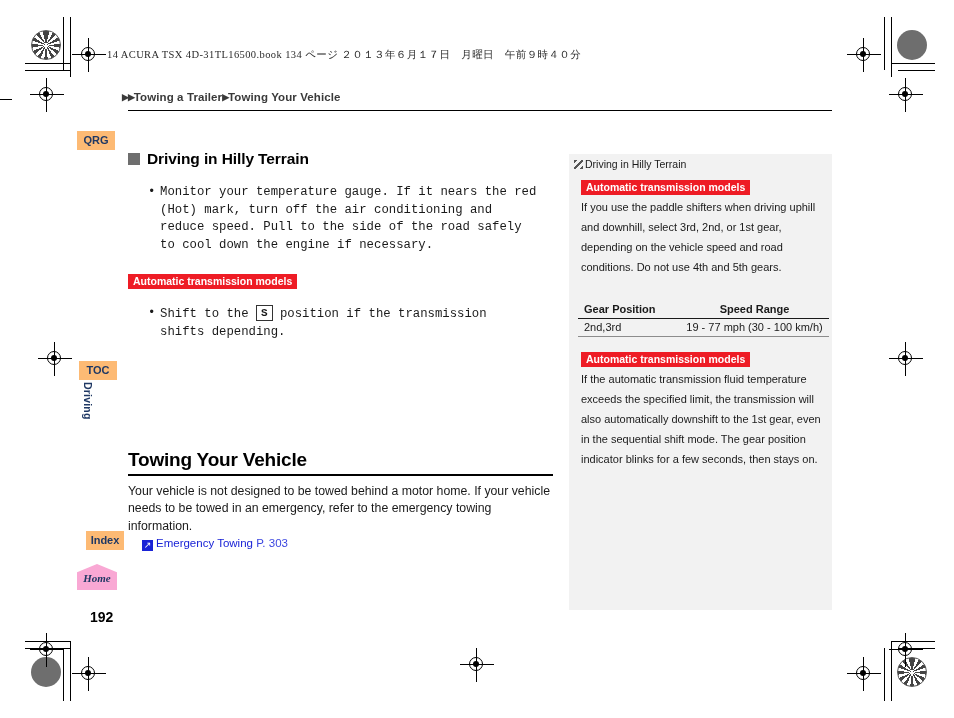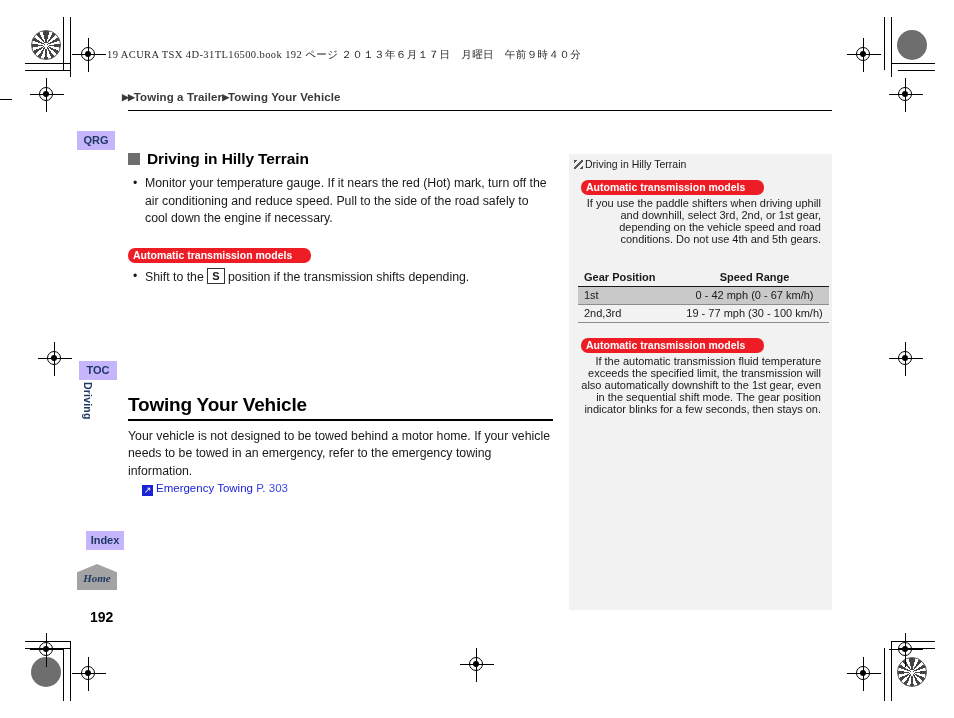--- a/index.html
+++ b/index.html
@@ -98,40 +98,40 @@
     left: 128px;
     top: 110px;
     width: 704px;
     height: 1px;
     background: #000;
   }
 
   
   .chip {
     position: absolute;
-    background: #c4b5fd;
+    background: #fdba74;
     color: #1f3864;
     font-size: 11px;
     font-weight: bold;
     text-align: center;
     line-height: 19px;
     width: 38px;
     height: 19px;
   }
   .chip-qrg  { left: 77px; top: 131px; }
   .chip-toc  { left: 79px; top: 361px; }
   .chip-index{ left: 86px; top: 531px; }
 
   .chip-home {
     position: absolute;
     left: 77px;
     top: 564px;
     width: 40px;
     height: 26px;
-    background: #a3a3a3;
+    background: #f9a8d4;
     clip-path: polygon(0% 32%, 50% 0%, 100% 32%, 100% 100%, 0% 100%);
   }
   .chip-home span {
     display: block;
     margin-top: 8px;
     text-align: center;
     font-family: "Liberation Serif", serif;
     font-style: italic;
     font-weight: bold;
     font-size: 11px;
@@ -176,47 +176,47 @@
     height: 12px;
     background: #6e6e6e;
     flex: none;
   }
   .h2-text {
     font-size: 15.5px;
     font-weight: bold;
     letter-spacing: -0.1px;
   }
   ul.bullets {
-    margin: 1px;
+    margin: 16px;
     padding-left: 16px;
     list-style: none;
+    font-family: Liberation Mono, monospace;
   }
   ul.bullets li {
     position: relative;
     font-size: 12.3px;
     line-height: 17.5px;
     color: #1a1a1a;
     margin-bottom: 2px;
   }
   ul.bullets li:before {
     content: "\2022";
     position: absolute;
     left: -12px;
     top: 0;
   }
   .redtag {
     display: inline-block;
     background: #ee1c25;
     color: #ffffff;
     font-size: 10.5px;
     font-weight: bold;
-    padding: 1px 19px 2px 5px;
+    padding: 1px 5px 2px 5px;
     line-height: 12px;
     white-space: nowrap;
-    border-radius: 7px;
   }
   .tag-row { margin: 17px 0 5px 0; }
   .gearbox {
     display: inline-block;
     border: 1px solid #333;
     padding: 0px 4px;
     font-size: 11px;
     font-weight: bold;
     line-height: 14px;
     vertical-align: 1px;
@@ -288,23 +288,22 @@
     width: 9px; height: 9px;
     background:
       linear-gradient(135deg, #555 0 20%, transparent 20% 40%, #555 40% 60%, transparent 60% 80%, #555 80% 100%);
     vertical-align: -1px;
     margin-right: 2px;
   }
   .sb-body { padding-left: 7px; padding-right: 2px; }
   .sb-tag { margin-bottom: 2px; }
   .sb-para {
     font-size: 11px;
-    line-height: 12px;
+    line-height: 20px;
     color: #1a1a1a;
-    text-align: right;
   }
   table.gear {
     border-collapse: collapse;
     width: 251px;
     margin: 24px 0 0 -3px;
     font-size: 11px;
   }
   table.gear th {
     font-weight: bold;
     padding: 2px 0 3px 0;
@@ -414,21 +413,21 @@
   <div class="crosshair" style="left:460px; top:648px;">
     <div class="h"></div>
       <div class="v"></div>
       <div class="ring"></div>
       <div class="dot"></div>
   </div>
   <div class="reg-line" style="left:0px; top:99px; width:12px; height:1px;"></div>
   <div class="reg-line" style="left:0px; top:0px; width:1px; height:0px;"></div>
 </div>
 
-<div class="filestamp">19 ACURA TSX 4D-31TL16500.book  192 ページ  ２０１３年６月１７日　月曜日　午前９時４０分</div>
+<div class="filestamp">14 ACURA TSX 4D-31TL16500.book  134 ページ  ２０１３年６月１７日　月曜日　午前９時４０分</div>
 
 <div class="breadcrumb"><span class="arrow">▶</span><span class="arrow">▶</span><span>Towing a Trailer</span><span class="arrow">▶</span><span>Towing Your Vehicle</span></div>
 <div class="header-rule"></div>
 
 <div class="chip chip-qrg">QRG</div>
 <div class="chip chip-toc">TOC</div>
 <div class="chip chip-index">Index</div>
 <div class="chip-home">
   <span>Home</span>
 </div>
@@ -477,24 +476,20 @@
     <div class="sb-para">If you use the paddle shifters when driving uphill and downhill, select 3rd, 2nd, or 1st gear, depending on the vehicle speed and road conditions. Do not use 4th and 5th gears.</div>
 
     <table class="gear">
       <thead>
         <tr>
           <th class="c1">Gear Position</th>
           <th class="c2">Speed Range</th>
         </tr>
       </thead>
       <tbody>
-        <tr class="shade">
-          <td class="c1">1st</td>
-          <td class="c2">0 - 42 mph (0 - 67 km/h)</td>
-        </tr>
         <tr>
           <td class="c1">2nd,3rd</td>
           <td class="c2">19 - 77 mph (30 - 100 km/h)</td>
         </tr>
       </tbody>
     </table>
 
     <div class="sb-gap"></div>
 
     <div class="sb-tag">

